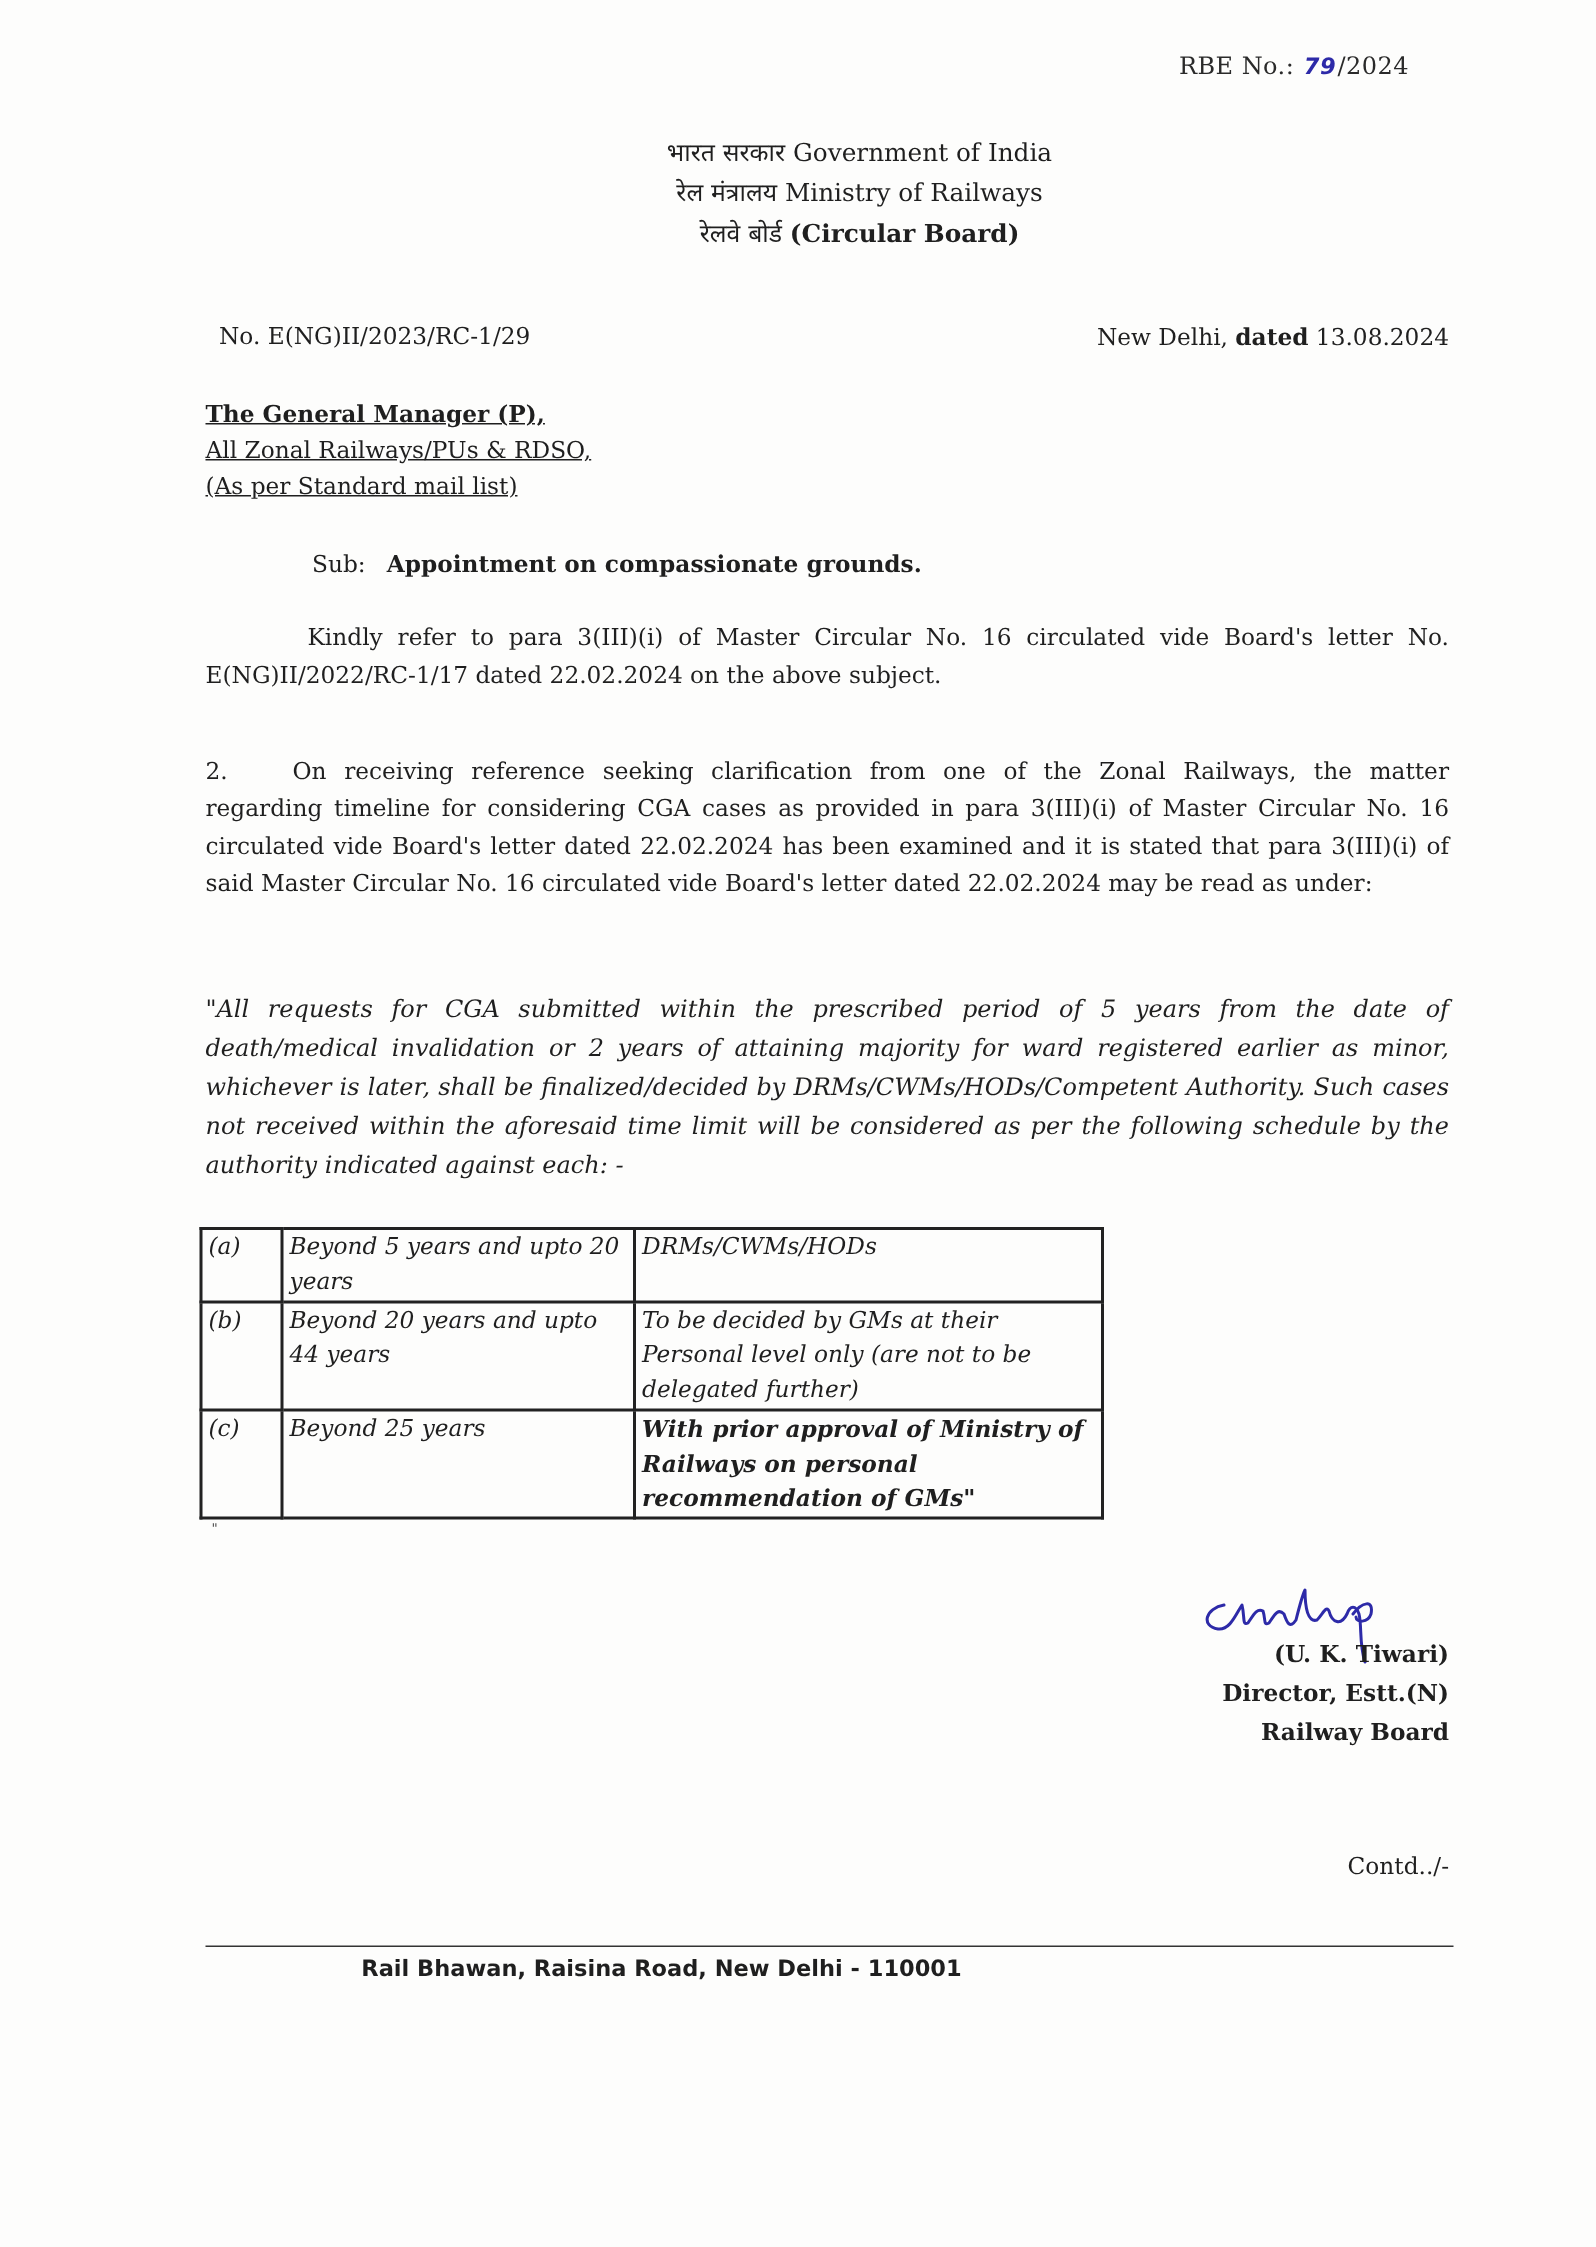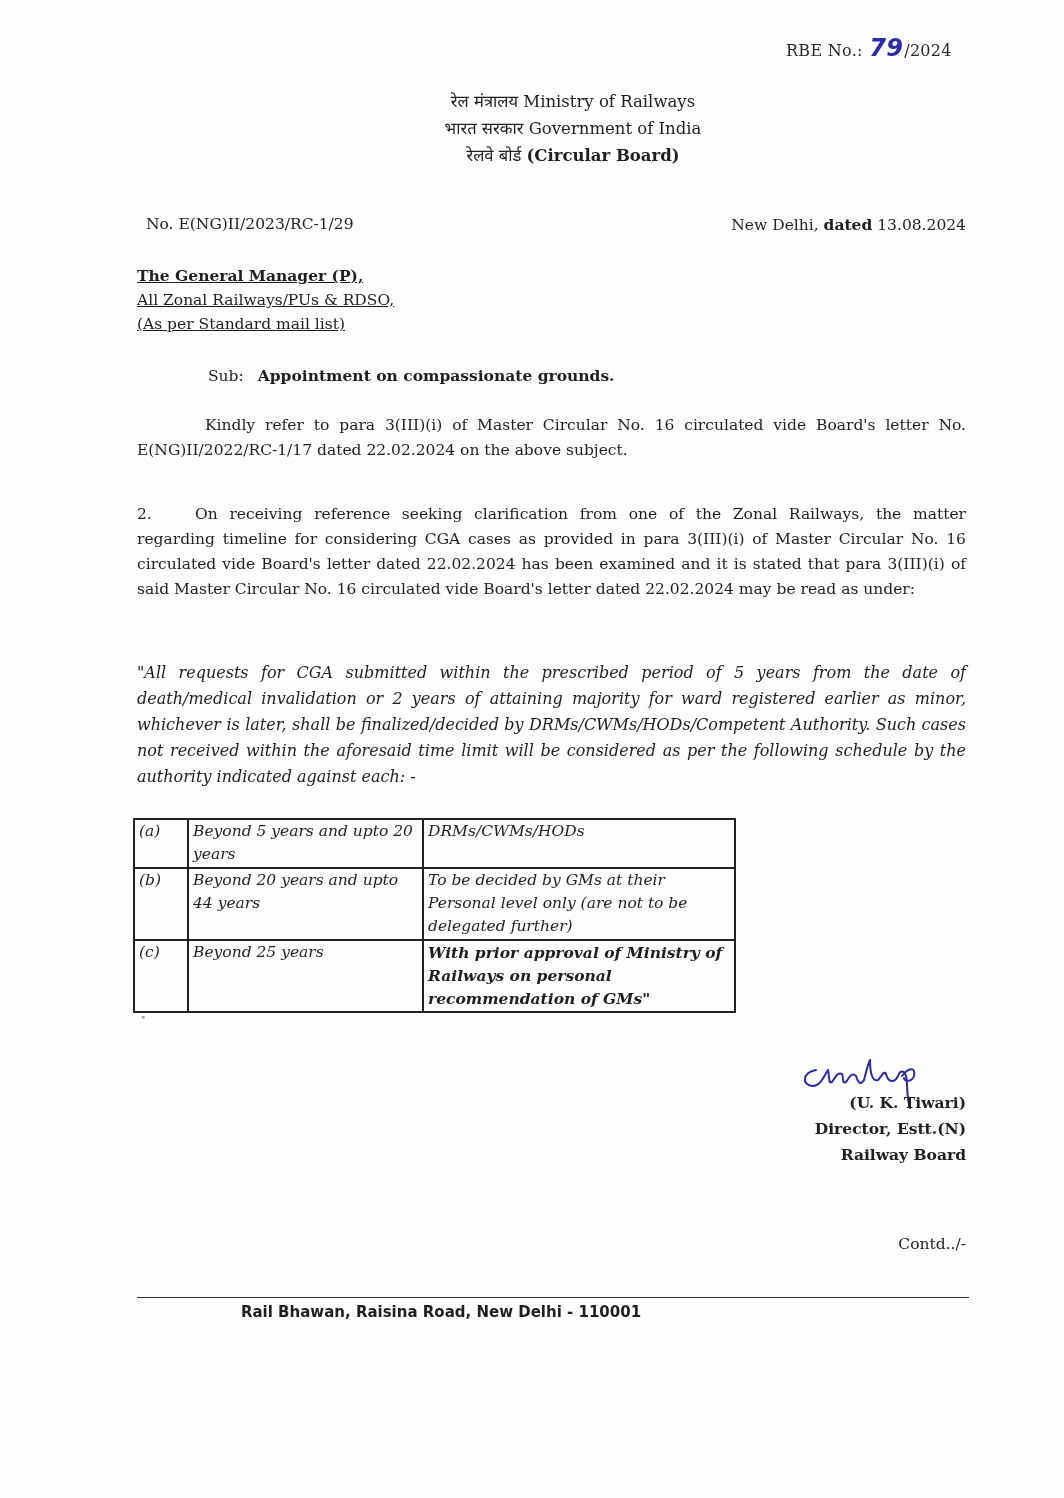--- a/index.html
+++ b/index.html
@@ -2,21 +2,21 @@
 <html><head>
 <meta charset="utf-8">
 <style>
   html, body { margin: 0; padding: 0; }
   body {
     width: 1064px; height: 1498px; background: #fdfdfc; position: relative; overflow: hidden;
     font-family: "DejaVu Serif", "Liberation Serif", serif; color: #1f1f1f;
   }
   .abs { position: absolute; }
   .rbe { left: 786px; top: 34px; font-size: 16px; letter-spacing: 0.3px; color: #2a2a2a; }
-  .rbe .hand { color: #2d2aa8; font-family: "DejaVu Sans", sans-serif; font-size: 24px; font-style: italic; font-weight: bold; margin: 0 1px; }
+  .rbe .hand { color: #2d2aa8; font-family: "DejaVu Sans", sans-serif; font-size: 15px; font-style: italic; font-weight: bold; margin: 0 1px; }
   .header { left: 0; width: 1064px; top: 88px; text-align: center; font-size: 16.5px; line-height: 27px; }
   .header .line { display: block; padding-left: 82px; }
   .header .bold { font-weight: bold; }
   .refno { left: 146px; top: 215px; font-size: 15.5px; }
   .dated { right: 98px; top: 215px; font-size: 15.5px; }
   .dated b { font-weight: bold; }
   .addr { left: 137px; top: 264px; font-size: 15.5px; line-height: 24px; text-decoration: underline; }
   .addr .gm { font-weight: bold; }
   .sub { left: 208px; top: 366px; font-size: 15.5px; }
   .sub b { margin-left: 14px; }
@@ -39,22 +39,22 @@
   .footer { left: 0; width: 848px; top: 1303px; text-align: center; font-family: "DejaVu Sans", "Liberation Sans", sans-serif; font-weight: bold; font-size: 15px; padding-left: 34px; box-sizing: border-box; }
 </style>
 </head>
 <body>
 
 <div class="abs rbe">
   <span>RBE No.: </span><span class="hand">79</span><span>/2024</span>
 </div>
 
 <div class="abs header">
+  <span class="line">भारत सरकार Government of India</span>
   <span class="line">रेल मंत्रालय Ministry of Railways</span>
-  <span class="line">भारत सरकार Government of India</span>
   <span class="line"><span>रेलवे बोर्ड </span><span class="bold">(Circular Board)</span></span>
 </div>
 
 <div class="abs refno">No. E(NG)II/2023/RC-1/29</div>
 <div class="abs dated">
   <span>New Delhi, </span><b>dated</b><span> 13.08.2024</span>
 </div>
 
 <div class="abs addr">
   <div class="gm">The General Manager (P),</div>

